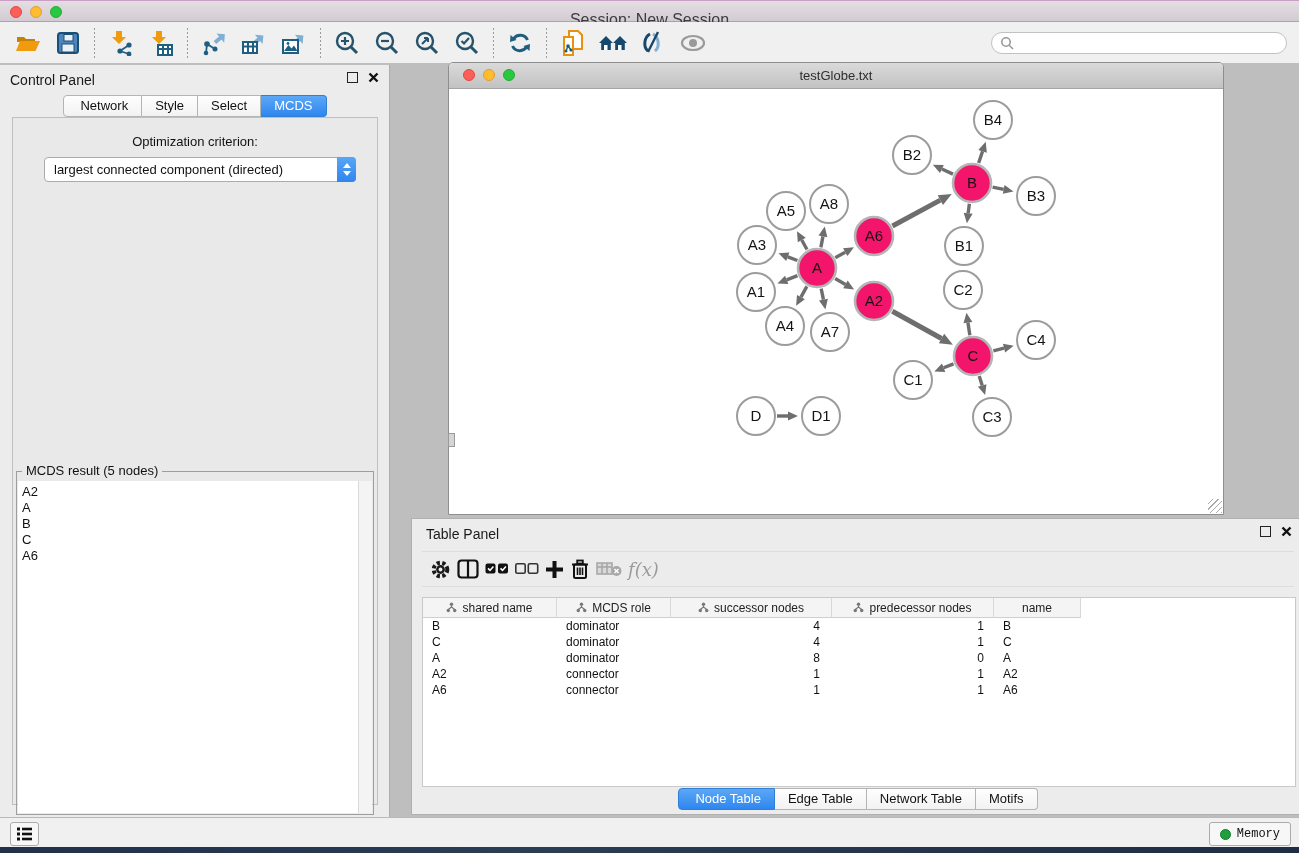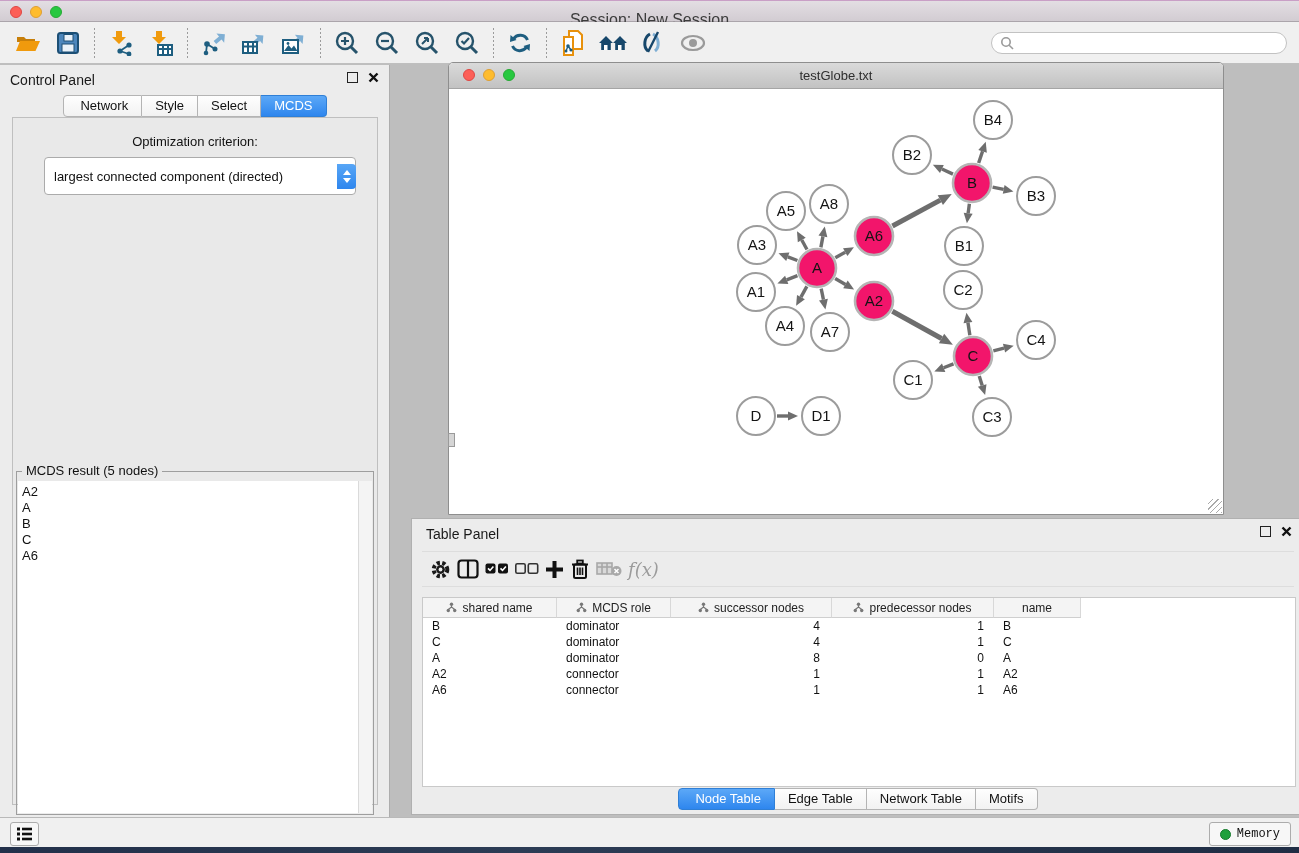--- a/index.html
+++ b/index.html
@@ -41,21 +41,21 @@
   .tabs-row{display:flex;justify-content:center;}
   #cp-tabs{left:0;top:30px;width:390px;}
   .tab{font-size:13px;padding:2px 13px;background:linear-gradient(#FEFEFE,#F2F2F2);
     border:1px solid #B4B4B4;border-left:none;color:#111;line-height:16px;}
   .tab:first-child{border-left:1px solid #B4B4B4;border-radius:4px 0 0 4px;padding-left:16px;}
   .tab:last-child{border-radius:0 4px 4px 0;}
   .tab.active{background:linear-gradient(#5CA8F7,#2E86EE);color:#FFF;border-color:#2F7FD6;}
   #cp-content{left:12px;top:52px;width:366px;height:688px;background:#E9E9E9;
     border:1px solid #BFBFBF;box-sizing:border-box;}
   #opt-label{width:100%;text-align:center;top:16px;font-size:13px;color:#111;}
-  #opt-select{left:31px;top:39px;width:312px;height:38px;background:#FFF;border:1px solid #ABABAB;
+  #opt-select{left:31px;top:39px;width:312px;height:25px;background:#FFF;border:1px solid #ABABAB;
     border-radius:4px;display:flex;align-items:center;box-sizing:border-box;}
   #opt-select .sel-text{flex:1;font-size:13px;padding-left:9px;color:#111;white-space:nowrap;}
   .stepper{width:19px;height:25px;margin:-1px -1px -1px 0;border-radius:0 4px 4px 0;
     background:linear-gradient(#58A6F6,#2E86EE);display:flex;flex-direction:column;
     align-items:center;justify-content:center;gap:3px;}
   .chev{width:0;height:0;border-left:4px solid transparent;border-right:4px solid transparent;}
   .chev.up{border-bottom:5px solid #FFF;}
   .chev.down{border-top:5px solid #FFF;}
   #cp-buttons{left:0;top:76px;width:100%;display:flex;justify-content:center;gap:14px;}
   .mac-btn{font-size:13px;color:#111;background:linear-gradient(#FFFFFF,#F1F1F1);

